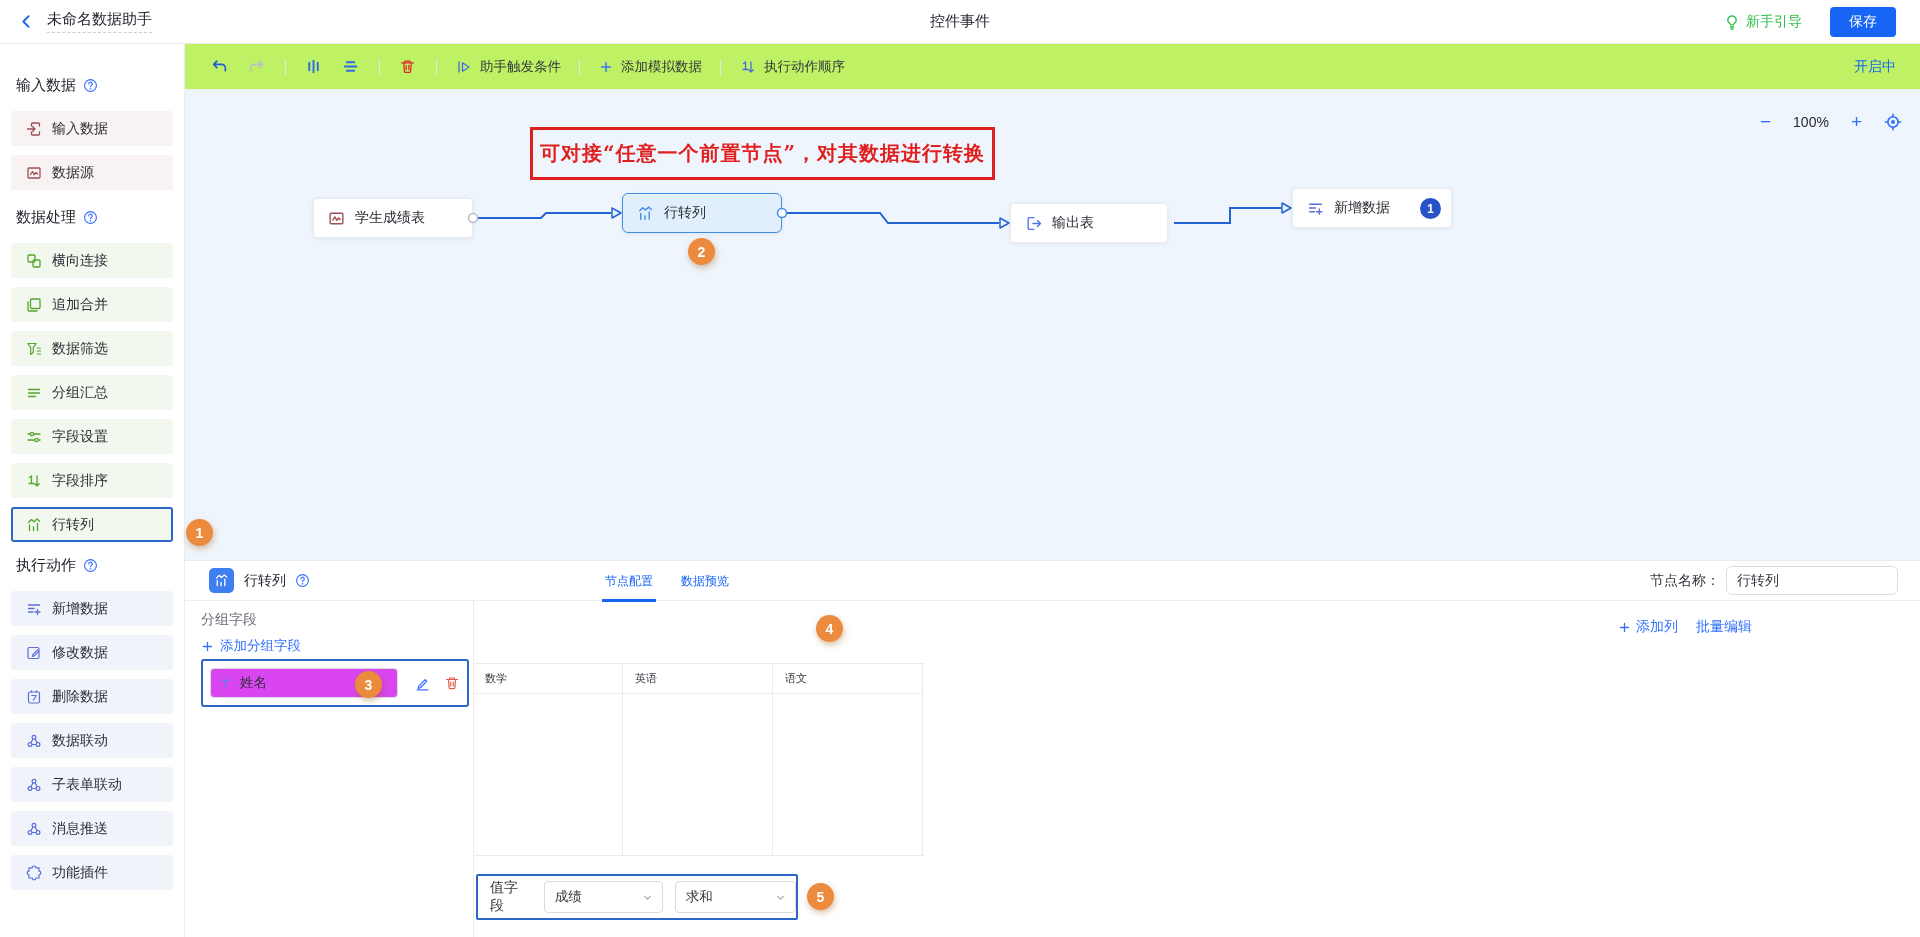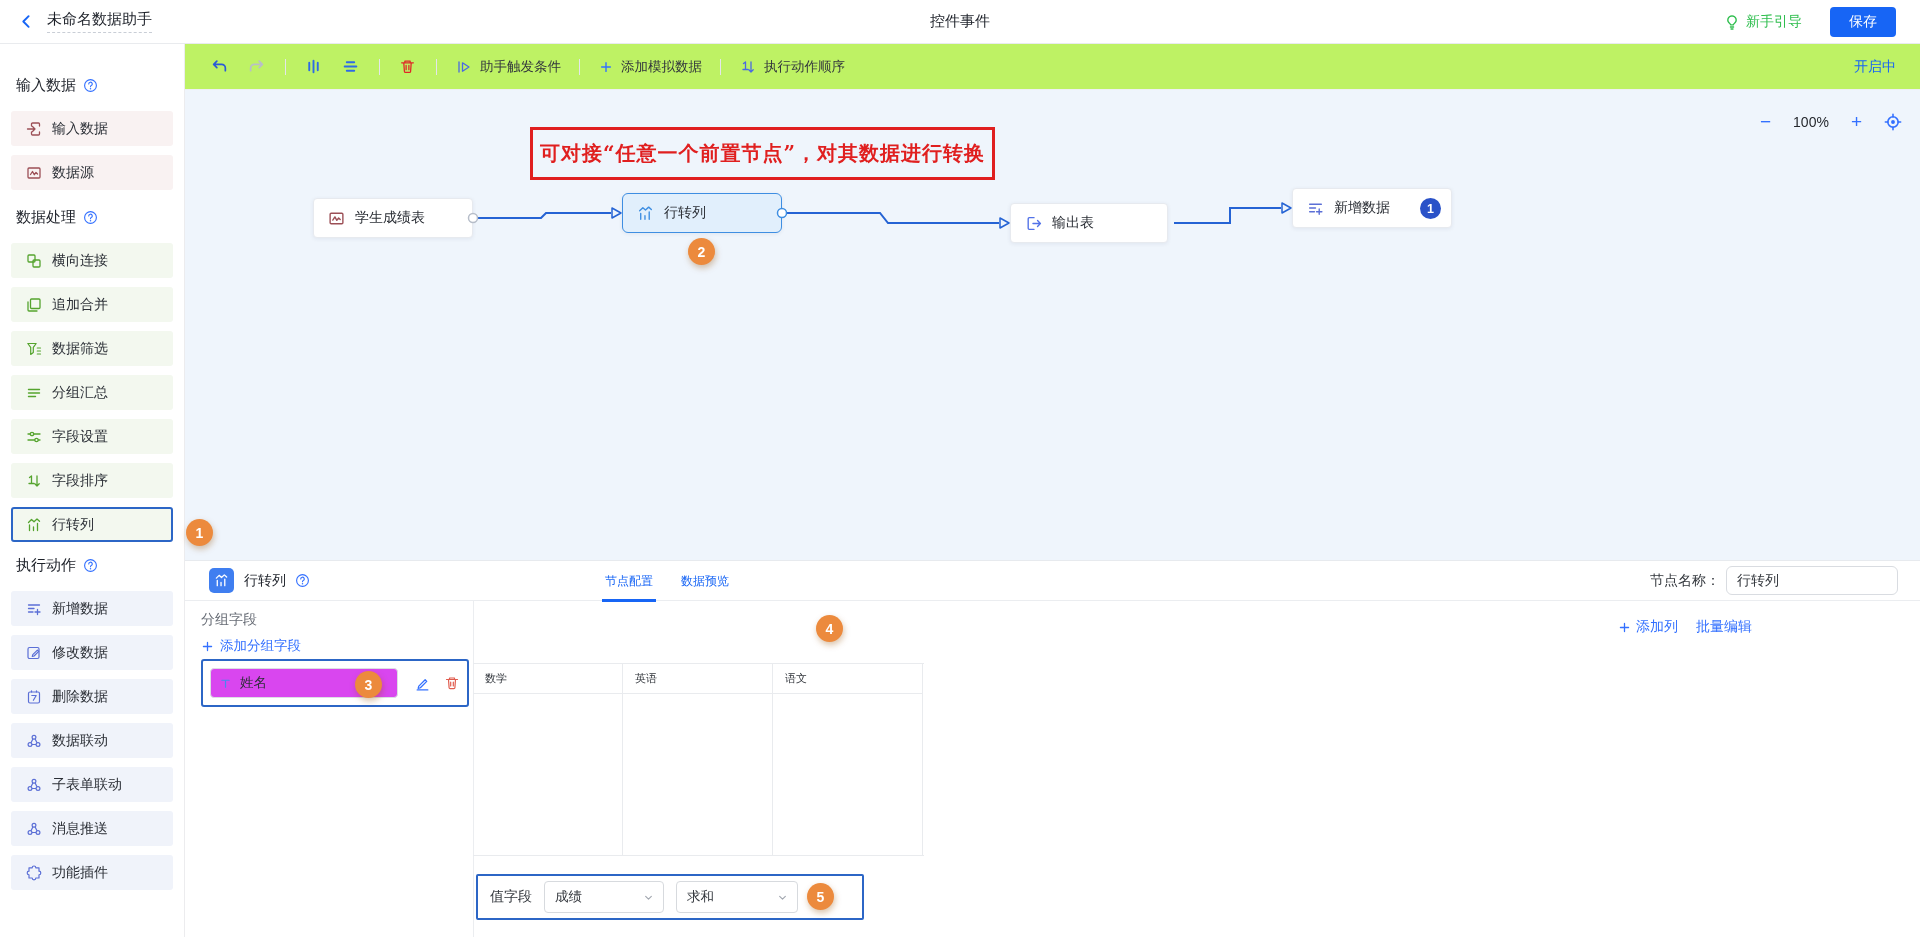--- a/index.html
+++ b/index.html
@@ -91,21 +91,21 @@
   .group-box{position:absolute;left:16px;top:98px;width:268px;height:48px;border:2px solid #2c66c6;
     border-radius:3px;display:flex;align-items:center;padding:0 7px}
   .chip{width:188px;height:30px;border:1px solid #dcdfe3;border-radius:4px;background:#d946ef;
     display:flex;align-items:center;gap:8px;padding:0 8px;font-size:13.5px;color:#2b2f36}
   .chip-edit{margin-left:16px;cursor:pointer;display:flex;color:#3370ff}
   .chip-del{margin-left:13px;cursor:pointer;display:flex;color:#e05c4e}
   #badge3{left:170px;top:110px}
 
   .cf-box{position:absolute;left:291px;top:43px;width:331px;height:49px;border:2px solid #2c66c6;
     border-radius:2px;display:flex;align-items:center;gap:12px;padding-left:12px;font-size:14px;color:#33373d}
-  .vf-box{position:absolute;left:291px;top:313px;width:388px;height:46px;border:2px solid #2c66c6;
+  .vf-box{position:absolute;left:291px;top:313px;width:322px;height:46px;border:2px solid #2c66c6;
     border-radius:2px;display:flex;align-items:center;gap:12px;padding-left:12px;font-size:14px;color:#33373d}
   .dd{height:32px;border:1px solid #d7dade;border-radius:4px;background:#fff;display:flex;align-items:center;
     justify-content:space-between;padding:0 8px 0 10px;font-size:13.5px;color:#33373d;cursor:pointer}
   .dd1{width:120px}.dd2{width:122px}
   #badge4{left:631px;top:54px}
   #badge5{left:622px;top:322px}
   .links-right{position:absolute;left:1433px;top:57px;display:flex;gap:18px;align-items:center;
     color:#3370ff;font-size:14px}
   .blink{display:flex;align-items:center;gap:5px;cursor:pointer}
 

